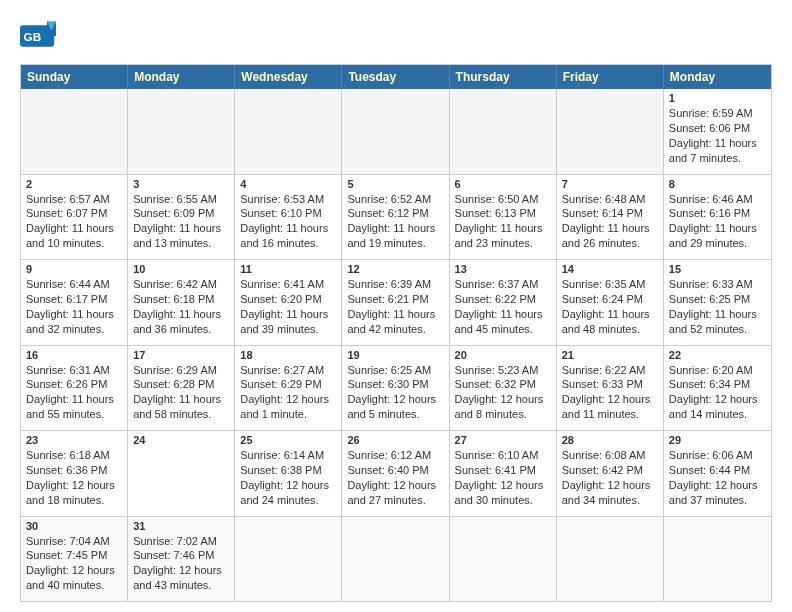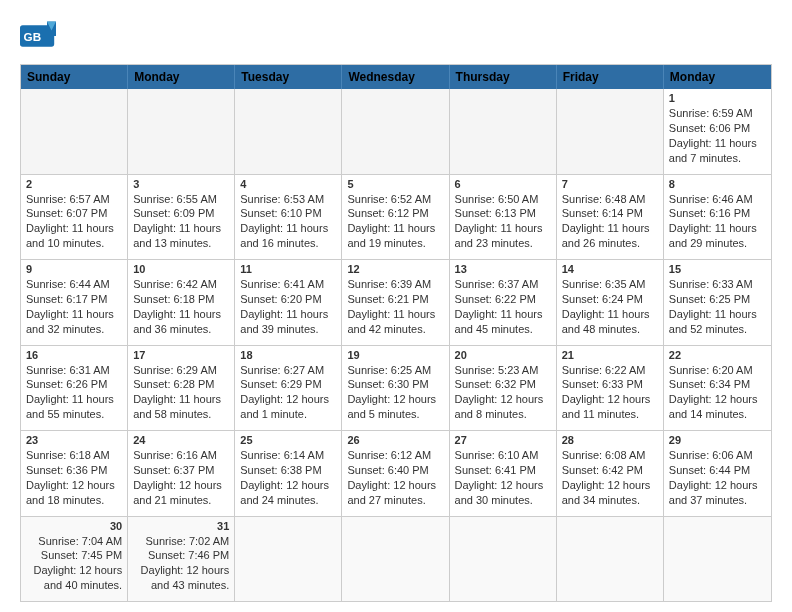--- a/index.html
+++ b/index.html
@@ -60,21 +60,21 @@
       display: flex;
       flex-direction: column;
       border: 1px solid #ccc;
     }
     .cal-header {
       display: grid;
       grid-template-columns: repeat(7, 1fr);
       background: #2e6da4;
     }
     .cal-header-cell {
-      color: #000000;
+      color: #fef9c3;
       font-size: 12px;
       font-weight: bold;
       padding: 5px 6px;
       text-align: left;
       border-right: 1px solid #4a85b8;
     }
     .cal-header-cell:last-child { border-right: none; }
     .cal-body {
       flex: 1;
       display: flex;
@@ -104,21 +104,20 @@
       display: block;
       margin-bottom: 2px;
     }
     .day-info {
       font-size: 11px;
       line-height: 1.35;
       color: #333;
     }
     .cal-row-last .cal-cell {
       background: #f9f9f9;
-      text-align: right;
     }
   </style>
 </head>
 <body>
 
 <div class="page">
   <div class="header">
     <div class="logo">
       <svg class="logo-icon" viewBox="0 0 40 40">
         <rect x="0" y="8" width="38" height="24" rx="3" fill="#1a6faf"></rect>
@@ -134,22 +133,22 @@
     <div class="title-block">
       <div class="month-title"></div>
       <div class="subtitle"></div>
     </div>
   </div>
 
   <div class="calendar">
     <div class="cal-header">
     <div class="cal-header-cell">Sunday</div>
         <div class="cal-header-cell">Monday</div>
+        <div class="cal-header-cell">Wednesday</div>
         <div class="cal-header-cell">Tuesday</div>
-        <div class="cal-header-cell">Wednesday</div>
         <div class="cal-header-cell">Thursday</div>
         <div class="cal-header-cell">Friday</div>
         <div class="cal-header-cell">Monday</div>
       </div>
     <div class="cal-body">
     <div class="cal-row">
           <div class="cal-cell empty"></div>
           <div class="cal-cell empty"></div>
           <div class="cal-cell empty"></div>
           <div class="cal-cell empty"></div>
@@ -319,24 +318,20 @@
         <div class="cal-row">
           <div class="cal-cell">
             <span class="day-num">23</span>
             <div class="day-info">Sunrise: 6:18 AM
 Sunset: 6:36 PM
 Daylight: 12 hours
 and 18 minutes.</div>
           </div>
           <div class="cal-cell">
             <span class="day-num">24</span>
-            <div class="day-info">Sunrise: 6:16 AM
-Sunset: 6:37 PM
-Daylight: 12 hours
-and 21 minutes.</div>
           </div>
           <div class="cal-cell">
             <span class="day-num">25</span>
             <div class="day-info">Sunrise: 6:14 AM
 Sunset: 6:38 PM
 Daylight: 12 hours
 and 24 minutes.</div>
           </div>
           <div class="cal-cell">
             <span class="day-num">26</span>

